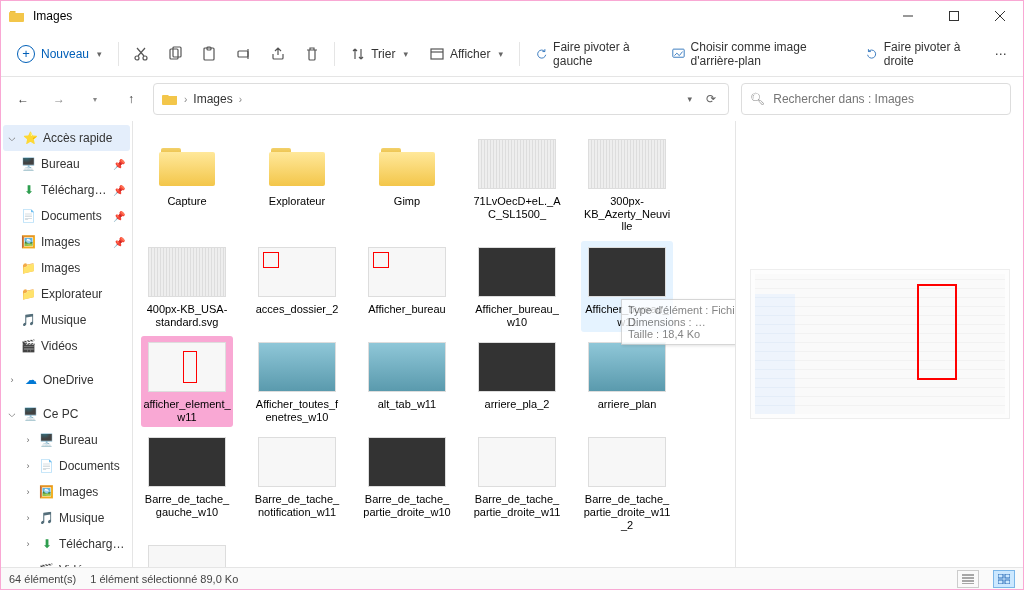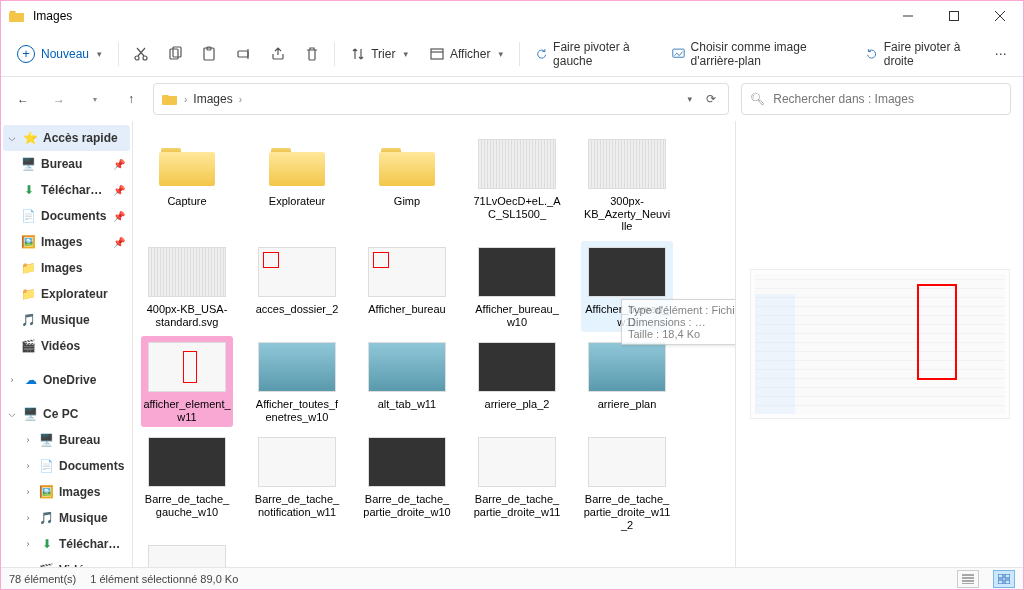--- a/index.html
+++ b/index.html
@@ -35,21 +35,21 @@
 .addrbox .rbtn { color: #666; padding: 0 4px; }
 .searchbox { width: 270px; height: 32px; border: 1px solid #ddd; border-radius: 4px; display: flex; align-items: center; padding: 0 8px; gap: 8px; color: #888; }
 .searchbox input { border: none; outline: none; flex: 1; font-size: 12px; background: transparent; color:#333;}
 
 
 .body { flex: 1; display: flex; overflow: hidden; }
 .sidebar { width: 132px; border-right: 1px solid #e5e5e5; overflow-y: auto; padding: 4px 0; }
 .srow { height: 26px; display: flex; align-items: center; padding: 0 4px 0 2px; gap: 4px; font-size: 12px; color: #333; border-radius: 3px; margin: 0 2px;}
 .srow .exp { width: 14px; text-align: center; font-size: 9px; color: #666; }
 .srow .sicon { width: 16px; height: 16px; display: flex; align-items: center; justify-content: center; flex-shrink:0;}
-.srow .slabel { flex: 1; white-space: nowrap; overflow: hidden; text-overflow: ellipsis; font-weight: bold; }
+.srow .slabel { flex: 1; white-space: nowrap; overflow: hidden; text-overflow: ellipsis; }
 .srow .pin { color: #888; font-size: 10px; }
 .srow.header { font-weight: 400; }
 .srow.header.active { background: #e4eefb; }
 .srow.indent1 { padding-left: 18px; }
 .sidebar .spacer { height: 8px; }
 
 .content { flex: 1; display: flex; overflow: hidden;}
 .files { flex: 1; overflow-y: auto; padding: 12px 8px; position: relative;}
 .filegrid { display: flex; flex-wrap: wrap; gap: 4px 18px; align-content: flex-start; }
 .item { width: 92px; display: flex; flex-direction: column; align-items: center; padding: 4px 2px; border-radius: 3px; }
@@ -454,21 +454,21 @@
         <div class="preview-img">
           <div class="mini"></div>
           <div class="minileft"></div>
           <div class="redhl"></div>
         </div>
       </div>
     </div>
   </div>
 
   <div class="statusbar">
-    <span>78 élément(s)</span>
+    <span>64 élément(s)</span>
     <span>1 élément sélectionné  89,0 Ko</span>
     <span class="filler"></span>
     <span class="viewbtn">
         <svg width="12" height="10" viewBox="0 0 12 10" stroke="#555" stroke-width="1">
           <path d="M0 1h12M0 4h12M0 7h12M0 10h12"></path>
         </svg>
       </span>
     <span class="viewbtn active">
         <svg width="12" height="10" viewBox="0 0 12 10" fill="none" stroke="#2a6db8" stroke-width="1">
           <rect x="0" y="0" width="5" height="4"></rect>

